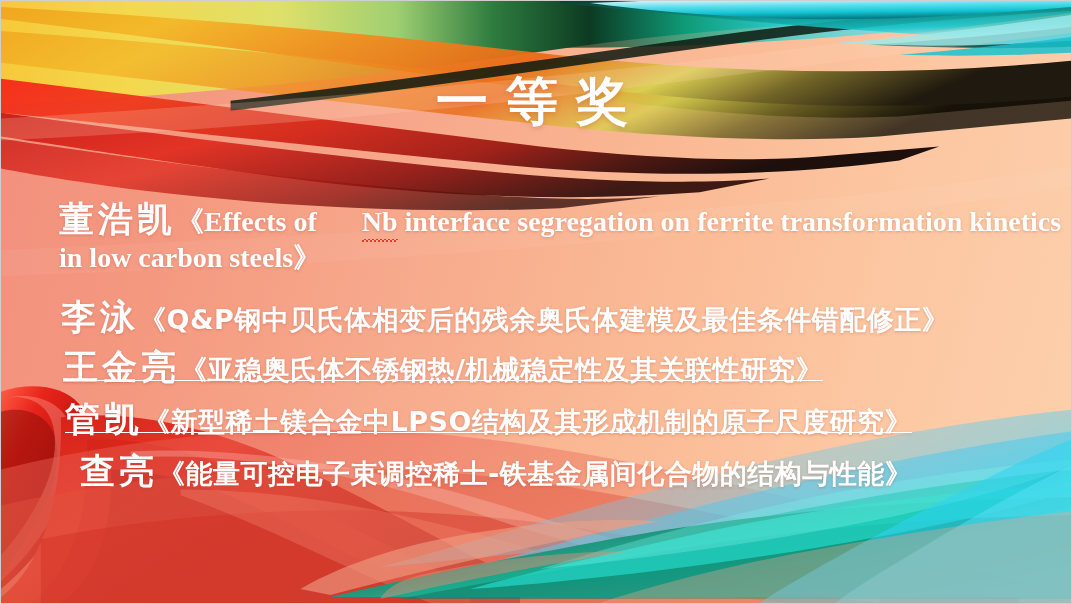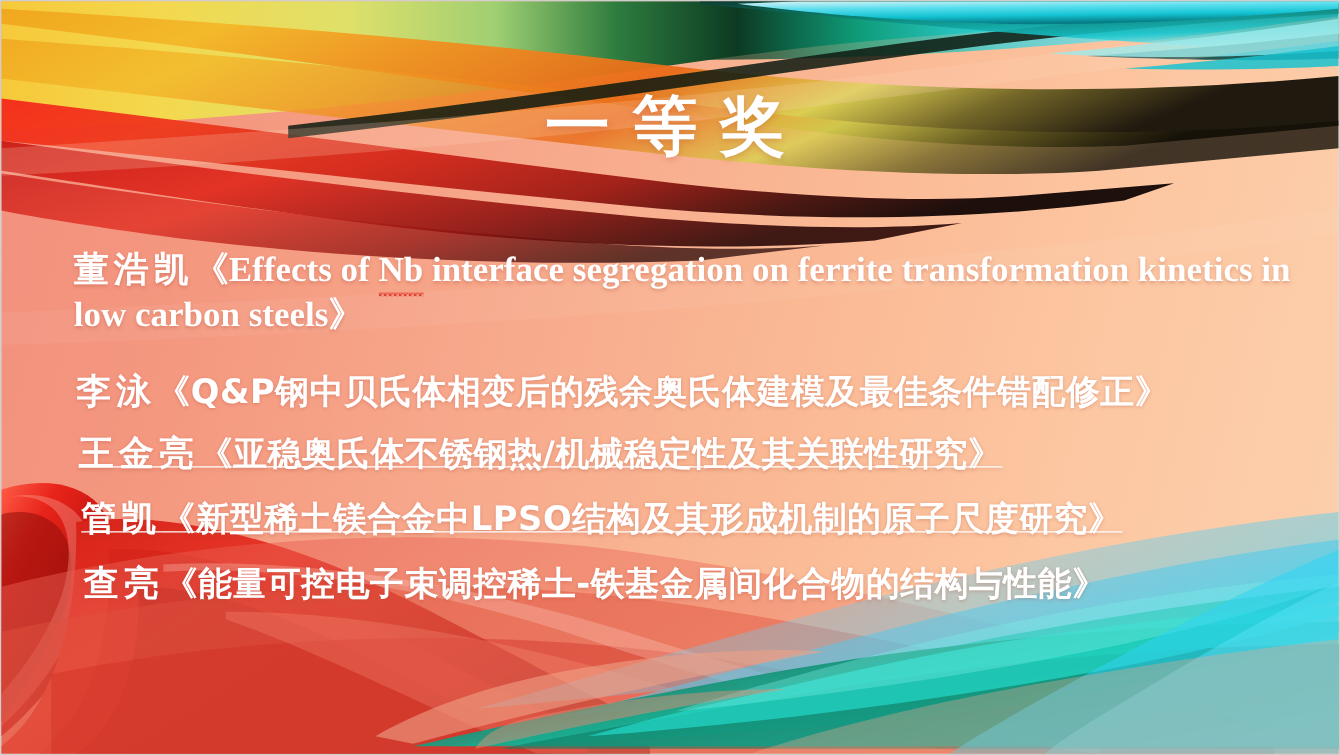--- a/index.html
+++ b/index.html
@@ -62,21 +62,21 @@
   .entry {
     display: block;
     white-space: nowrap;
     line-height: 1.16;
     text-shadow: 0 1px 3px rgba(170,70,55,0.33);
   }
 
   .name {
     font-family: "DejaVu Sans", sans-serif;
     font-weight: 700;
-    font-size: 28px;
+    font-size: 35px;
     letter-spacing: 4px;
     color: #ffffff;
     vertical-align: baseline;
   }
 
   .work {
     font-family: "Liberation Serif", "DejaVu Serif", serif;
     font-weight: 700;
     font-size: 28px;
     color: #ffffff;
@@ -91,26 +91,27 @@
   }
 
   
   .entry.wrap { white-space: normal; }
   .entry.wrap .work { line-height: 1.28; }
 
   .entry-1 { position: absolute; left: 0;  top: 0;   width: 1006px; }
   .entry-2 { position: absolute; left: 2px; top: 98px; }
   .entry-3 { position: absolute; left: 4px; top: 148px; text-decoration: underline; }
   .entry-4 { position: absolute; left: 6px; top: 200px; text-decoration: underline; }
-  .entry-5 { position: absolute; left: 8px; top: 252px; }
+  .entry-5 { position: absolute; left: 21px; top: 252px; }
 
   
   .spellcheck {
     position: relative;
     display: inline-block;
+    margin-left: 38px;
   }
   .spellcheck::after {
     content: "";
     position: absolute;
     left: 0;
     right: 0;
     bottom: -2px;
     height: 3px;
     background-image:
       radial-gradient(circle at 1px 2px, #e23c2e 1.1px, rgba(0,0,0,0) 1.3px),

